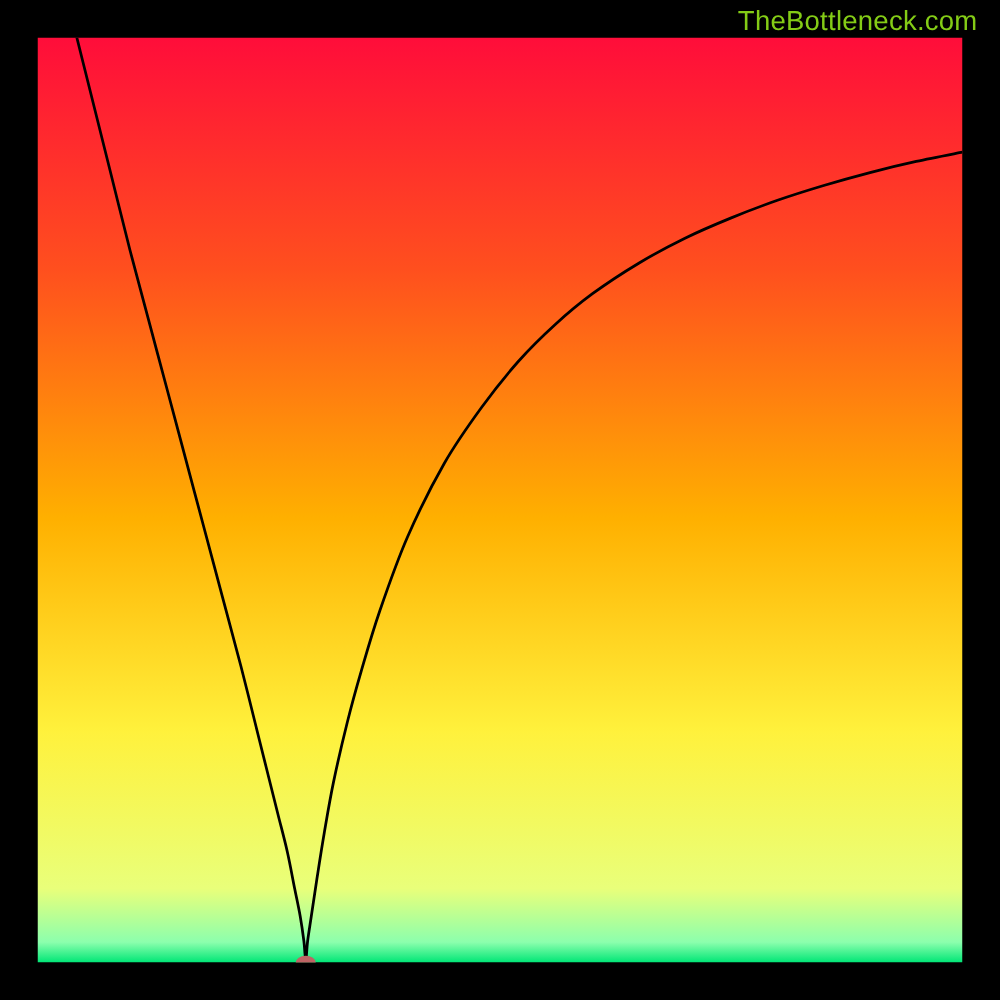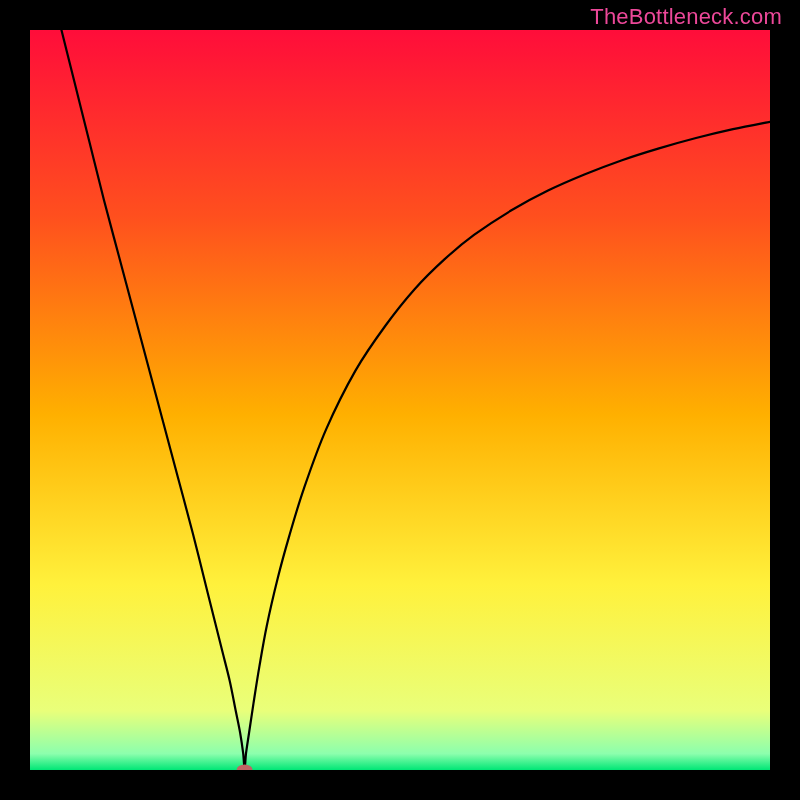--- a/index.html
+++ b/index.html
@@ -14,21 +14,21 @@
   .frame {
     position: relative;
     width: 800px;
     height: 800px;
     background: #000;
   }
   .watermark {
     position: absolute;
     top: 4px;
     right: 18px;
-    color: #ec4899;
+    color: #84cc16;
     font-size: 22px;
     font-weight: 500;
     z-index: 5;
     letter-spacing: 0.2px;
   }
   .plot {
     position: absolute;
     left: 30px;
     right: 30px;
     top: 30px;

